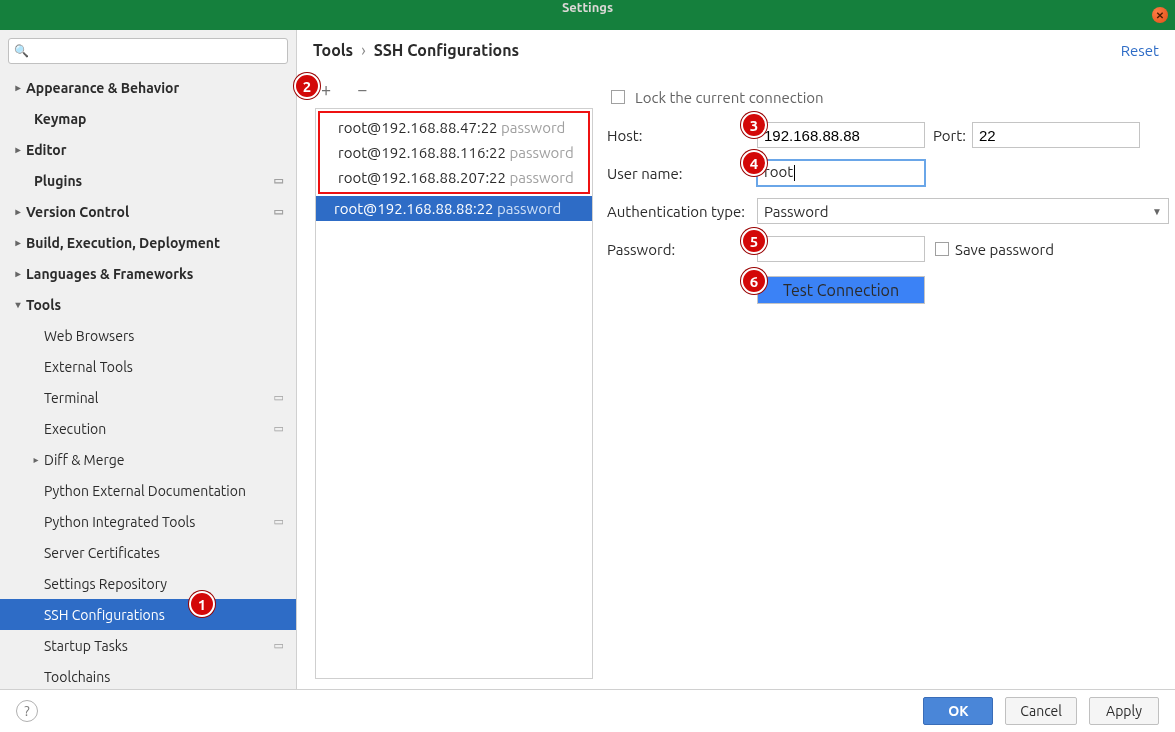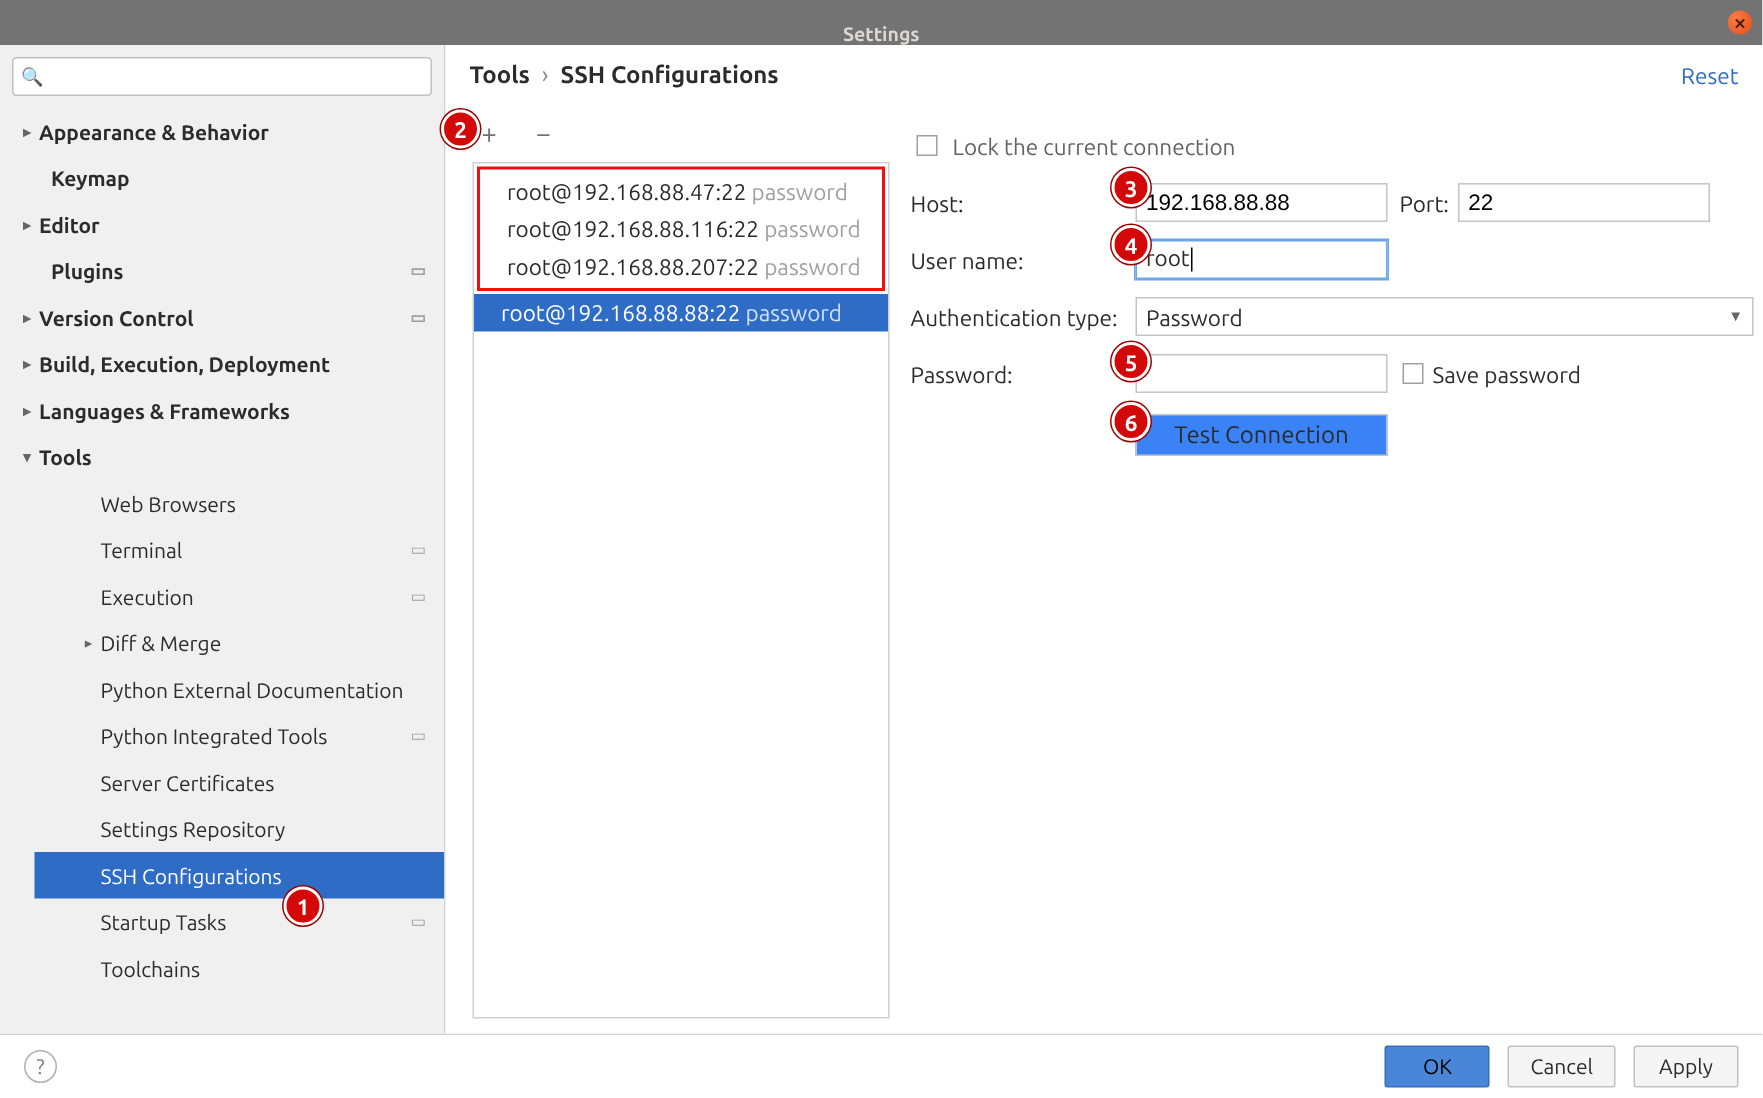--- a/index.html
+++ b/index.html
@@ -9,24 +9,24 @@
     color: #2b2b2b;
     background: #fff;
     width: 1175px;
     height: 732px;
     overflow: hidden;
     position: relative;
   }
   
   .titlebar {
     height: 30px;
-    background: #737373;
+    background: #15803d;
     color: #dcd8d6;
     display: flex;
-    align-items: flex-end;
+    align-items: flex-start;
     justify-content: center;
     position: relative;
     font-size: 13px;
     font-weight: 600;
   }
   .titlebar .close-btn {
     position: absolute;
     right: 7px;
     top: 7px;
     width: 16px;
@@ -82,21 +82,21 @@
     display: flex;
     align-items: center;
     height: 31px;
     padding-left: 10px;
     font-size: 14px;
     cursor: pointer;
     position: relative;
   }
   .tree-item.top { font-weight: bold; padding-left: 34px; }
   .tree-item.top.chev { padding-left: 10px; }
-  .tree-item.sub { padding-left: 44px; margin-left: 23px; }
+  .tree-item.sub { padding-left: 44px; }
   .tree-item.sub.chev { padding-left: 28px; }
   .tree-item.selected {
     background: #2e6cc6;
     color: #fff;
   }
   .chevron {
     display: inline-block;
     width: 16px;
     text-align: center;
     color: #666;
@@ -258,22 +258,22 @@
     border-radius: 2px;
     padding: 0 14px;
     font-size: 14px;
     cursor: pointer;
     line-height: 26px;
     text-align: center;
   }
   .btn.primary {
     background: #4a86d8;
     border-color: #3a6db8;
-    color: #000000;
-    font-weight: normal;
+    color: #ffffff;
+    font-weight: bold;
   }
   
   .marker {
     position: absolute;
     width: 26px; height: 26px;
     border-radius: 50%;
     background: #d30808;
     border: 2px solid #fff;
     box-shadow: 0 0 0 1px #900;
     color: #fff;
@@ -336,20 +336,23 @@
           <span>Languages &amp; Frameworks</span>
         </div>
         <div class="tree-item top chev">
           <span class="chevron">▾</span>
           <span>Tools</span>
         </div>
         <div class="tree-item sub">
           <span>Web Browsers</span>
         </div>
         <div class="tree-item sub">
+          <span>External Tools</span>
+        </div>
+        <div class="tree-item sub">
           <span>Terminal</span>
           <span class="tag-icon">▭</span>
         </div>
         <div class="tree-item sub">
           <span>Execution</span>
           <span class="tag-icon">▭</span>
         </div>
         <div class="tree-item sub chev">
           <span class="chevron">▸</span>
           <span>Diff &amp; Merge</span>

